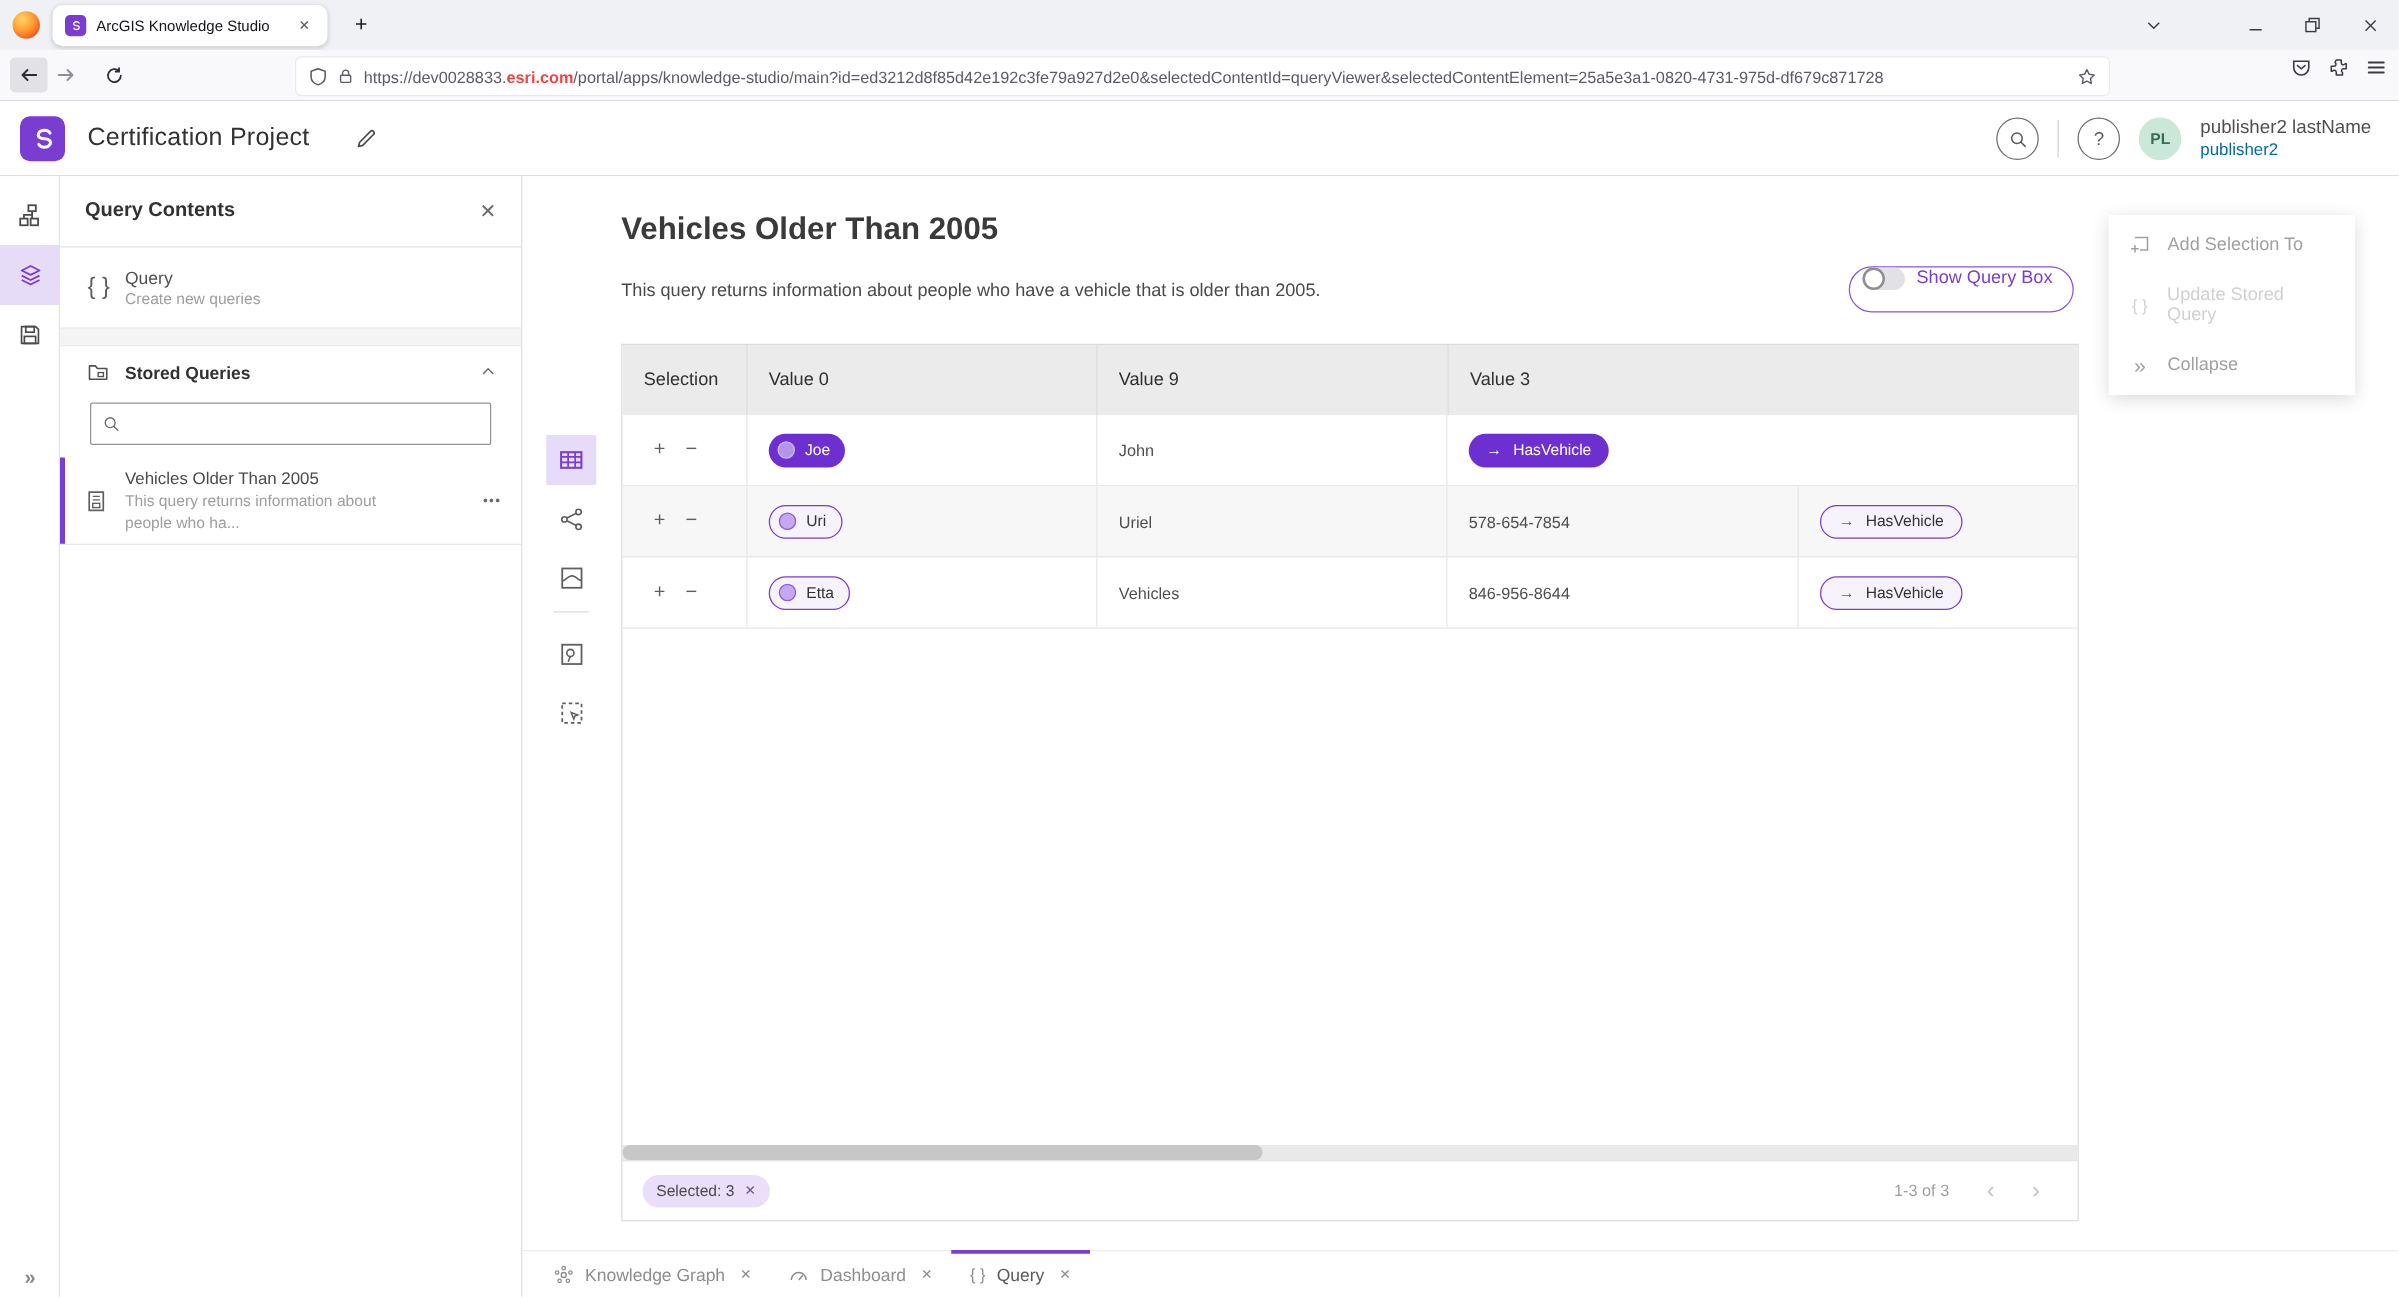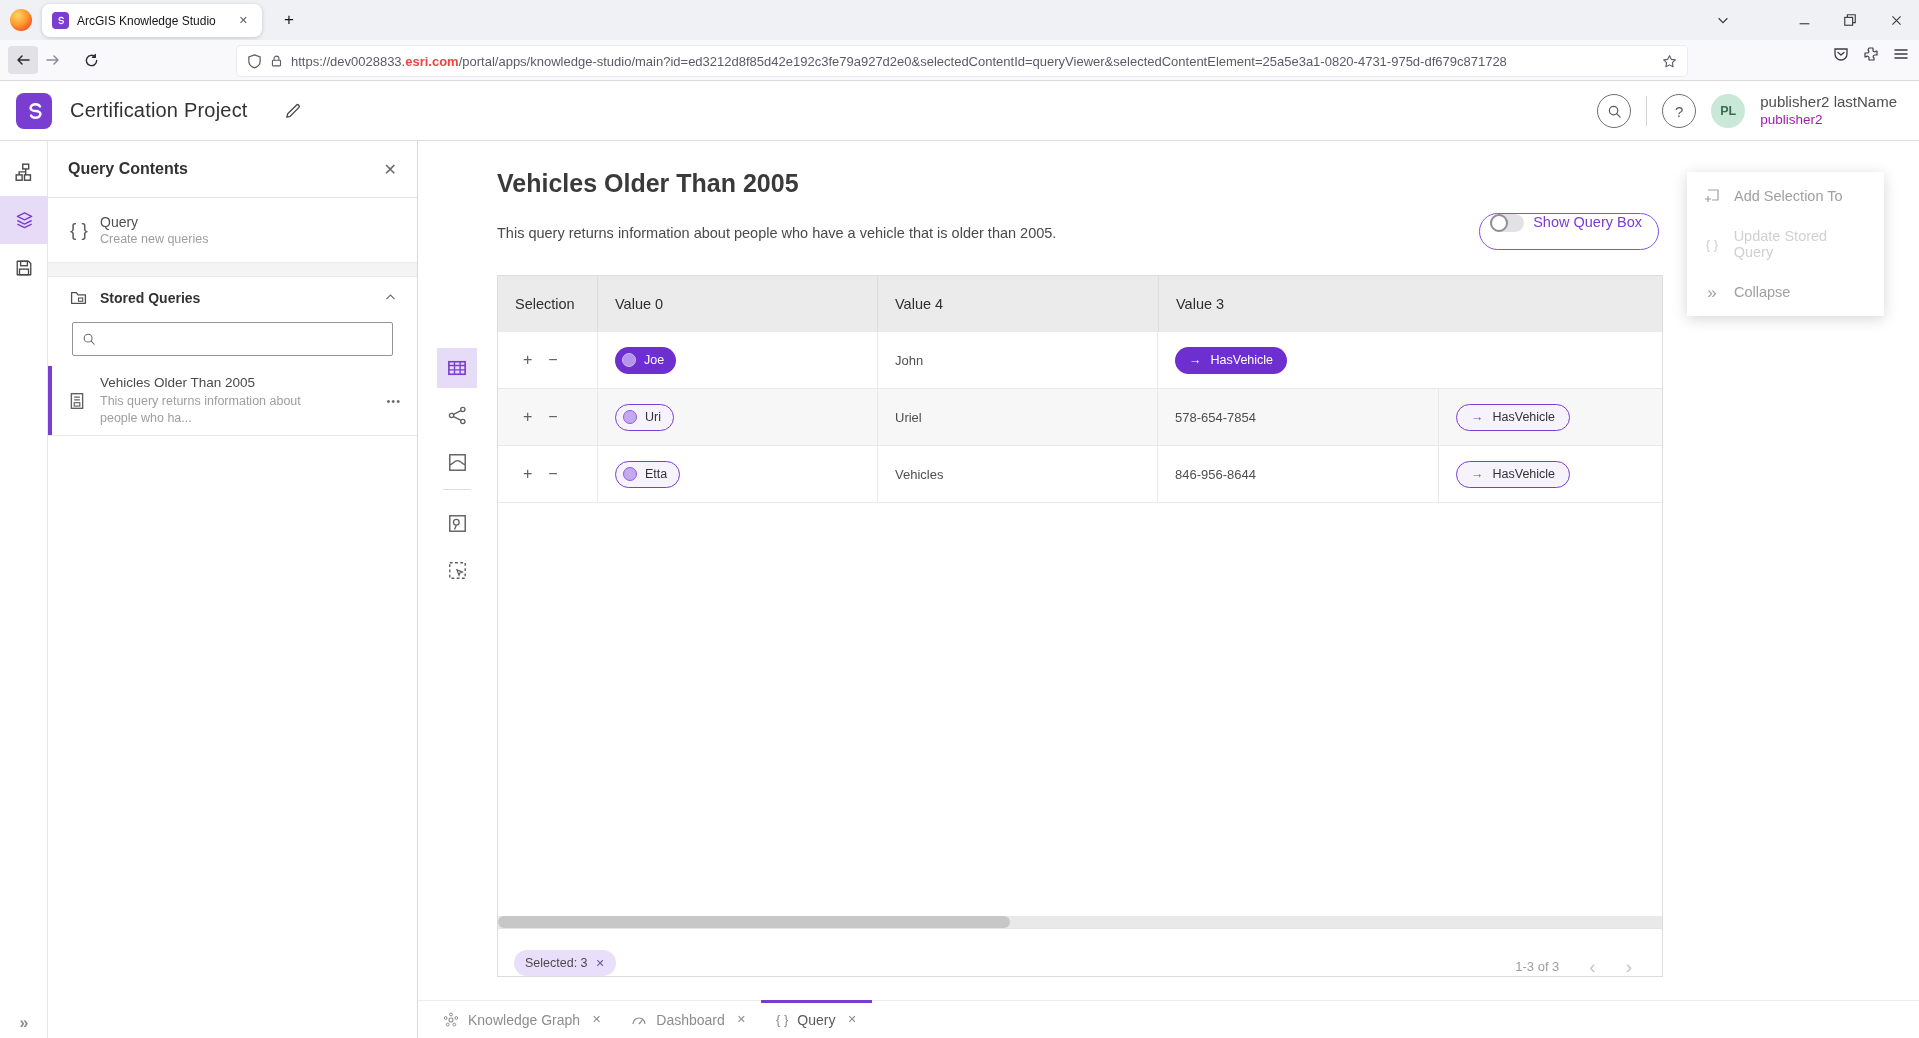--- a/index.html
+++ b/index.html
@@ -37,21 +37,21 @@
     display:flex; align-items:center; }
   .logo { width:36px; height:36px; margin-left:16px; border-radius:8px; background:#7a3dd2; display:flex; align-items:center; justify-content:center;}
   .proj-title { font-size:20px; color:#323232; margin-left:18px; letter-spacing:.2px; }
   .pencil { margin-left:36px; color:#4a4a4a; display:flex; }
   .hdr-right { position:absolute; right:22px; top:0; height:60px; display:flex; align-items:center; gap:15px; }
   .circle-btn { width:34px; height:34px; border:1px solid #6f6f6f; border-radius:50%; display:flex; align-items:center; justify-content:center; color:#5a5a5a; font-size:15px; }
   .vdiv { width:1px; height:30px; background:#d2d2d2; }
   .avatar { width:34px; height:34px; border-radius:50%; background:#c9e8d8; color:#3c6b52; font-size:12.5px; font-weight:bold; display:flex; align-items:center; justify-content:center; }
   .uname { line-height:1.25; }
   .uname .n1 { font-size:15px; color:#4f4f4f; }
-  .uname .n2 { font-size:13.5px; color:#a21caf; }
+  .uname .n2 { font-size:13.5px; color:#0369a1; }
 
   
   .rail { position:absolute; left:0; top:141px; width:48px; height:897px; background:#fff; border-right:1px solid #e6e6e6; padding-top:7px; }
   .rail-item { width:48px; height:48px; display:flex; align-items:center; justify-content:center; color:#4a4a4a; }
   .rail-item.sel { background:#e7dcf8; color:#7a3dd2; }
   .rail-expand { position:absolute; left:0; bottom:6px; width:48px; text-align:center; color:#8a8a8a; font-size:16px; font-weight:bold; }
 
   
   .panel { position:absolute; left:48px; top:141px; width:370px; height:897px; background:#fff; border-right:1px solid #d8d8d8; }
   .panel-hdr { height:57px; display:flex; align-items:center; padding:0 20px; border-bottom:1px solid #e4e4e4; }
@@ -104,21 +104,21 @@
   .pill.filled .dot { background:#b495ea; border:1px solid #cdb7f2; }
   .pill.outline { background:#f7f3fd; border:1px solid #7a3dd2; color:#333; }
   .pill.outline .dot { background:#c5a9f0; border:1px solid #8a5ce0; }
   .relpill { display:inline-flex; align-items:center; gap:9px; height:27px; padding:0 14px; border-radius:14px; font-size:12.5px; }
   .relpill.filled { background:#6d2fd0; color:#fff; }
   .relpill.outline { background:#f7f3fd; border:1px solid #7a3dd2; color:#333; }
   .relpill.outline .ar { color:#7a3dd2; }
   .tspacer { flex:1; }
   .hscroll { height:12px; background:#e9e9e9; flex:0 0 auto; position:relative; }
   .hscroll .thumb { position:absolute; left:0; top:0; height:12px; width:44%; background:#c7c7c7; border-radius:6px; }
-  .tfoot { height:48px; border-top:1px solid #e4e4e4; display:flex; align-items:flex-end; padding:0 16px; flex:0 0 auto; }
+  .tfoot { height:48px; border-top:1px solid #e4e4e4; display:flex; align-items:center; padding:0 16px; flex:0 0 auto; }
   .chip { background:#eadffb; border-radius:13px; height:26px; display:inline-flex; align-items:center; gap:8px; padding:0 11px; font-size:12.5px; color:#4a4a4a; }
   .chip .x { color:#6b5a8e; font-size:11px; }
   .fspacer { flex:1; }
   .pag { display:flex; align-items:center; gap:30px; margin-right:14px; }
   .pag .pt { font-size:13px; color:#9e9e9e; }
   .pag .ch { font-size:19px; color:#c4c4c4; line-height:1; }
 
   .dropdown { position:absolute; left:1269px; top:31px; width:197px; background:#fff; box-shadow:0 3px 14px rgba(0,0,0,.16); }
   .dd-item { height:48px; display:flex; align-items:center; gap:13px; padding:0 16px; font-size:14.5px; color:#a0a0a0; }
   .dd-item .ic { width:18px; display:flex; justify-content:center; color:#a0a0a0; font-size:13px; }
@@ -385,21 +385,21 @@
             <rect x="1.5" y="1.5" width="13" height="13" stroke="currentColor" stroke-width="1.2" fill="none" stroke-dasharray="2.4 2"></rect>
             <path d="M7.5 7.5l4.5 1.8-2 .7-.7 2z" stroke="currentColor" stroke-width="1" fill="none"></path>
           </svg>
       </div>
     </div>
 
     <div class="table-card">
       <div class="thead">
         <div class="th c0">Selection</div>
         <div class="th c1">Value 0</div>
-        <div class="th c3">Value 4</div>
+        <div class="th c3">Value 9</div>
         <div class="th c4">Value 3</div>
       </div>
 
       <div class="trow">
         <div class="td c0 selcell">
           <span>+</span>
           <span>−</span>
         </div>
         <div class="td c1">
             <span class="pill filled">

